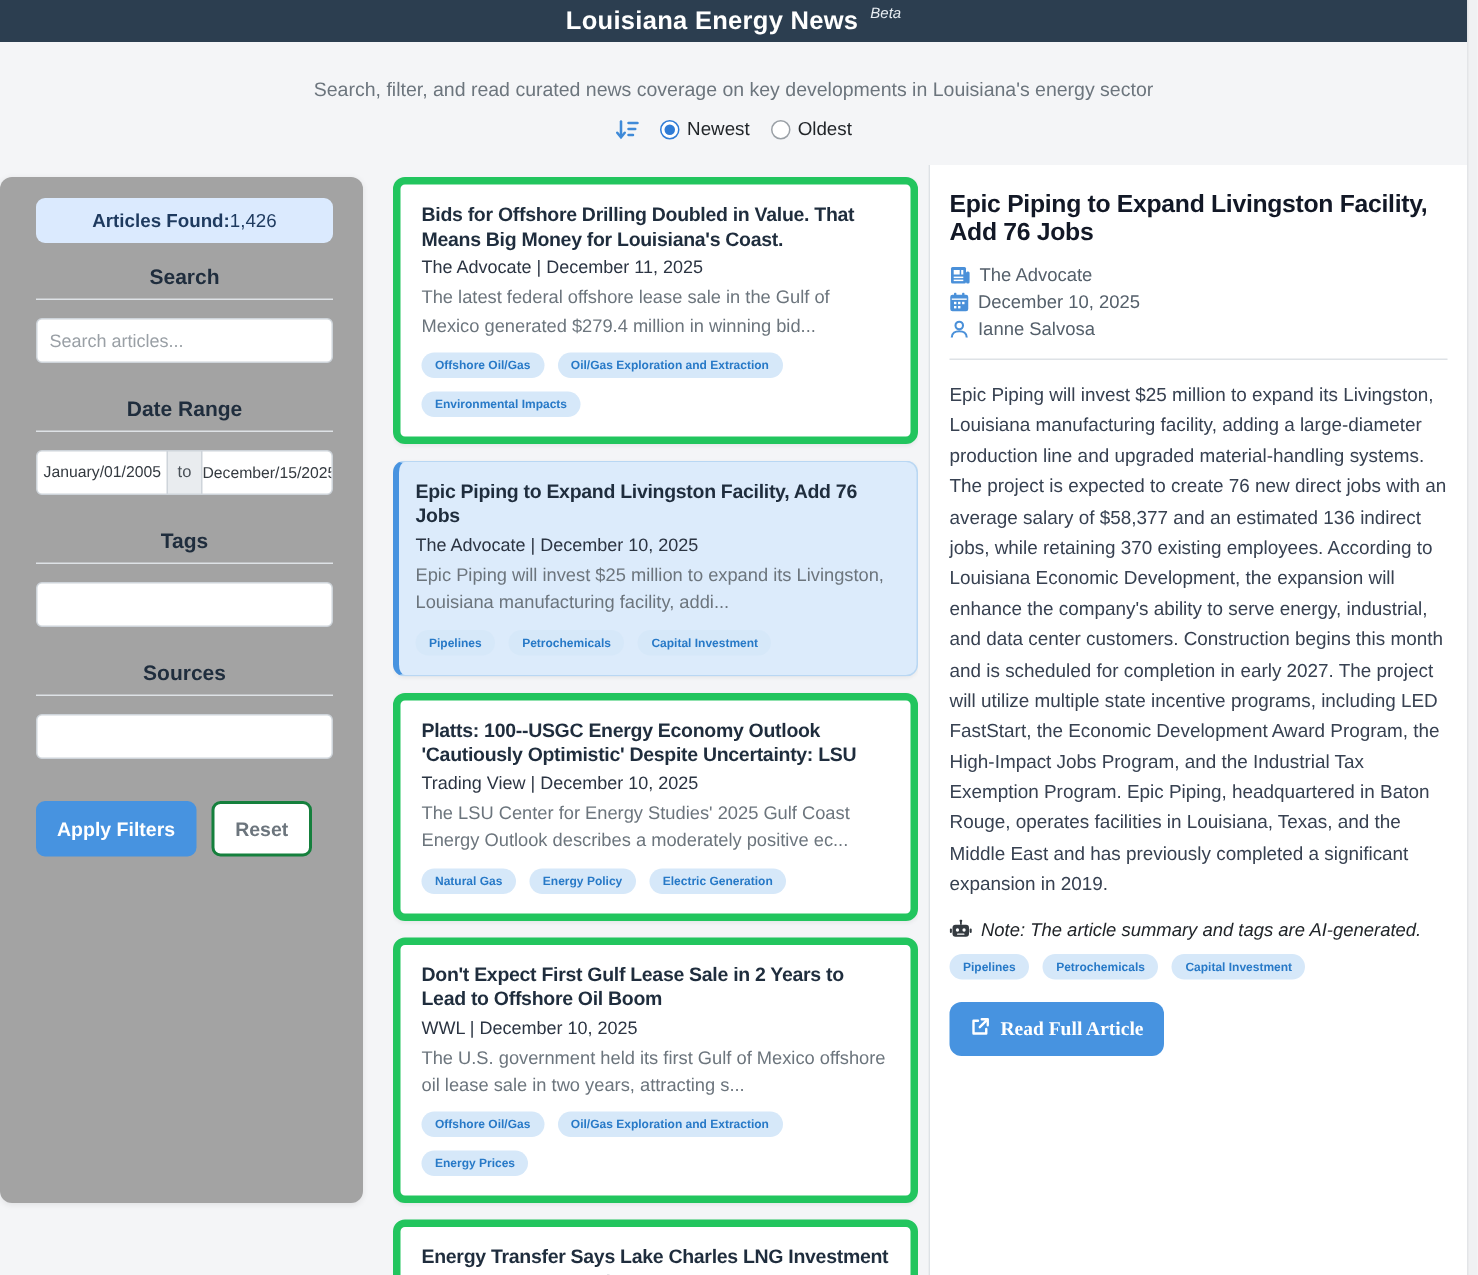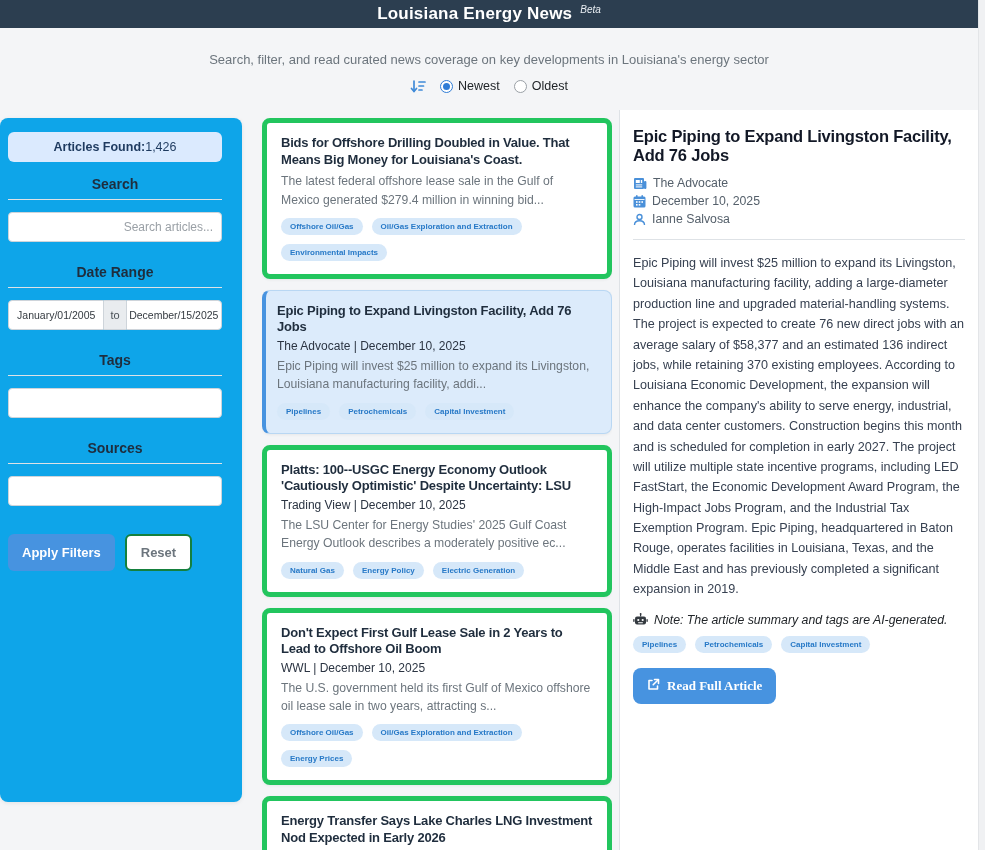--- a/index.html
+++ b/index.html
@@ -37,35 +37,34 @@
     display:flex;align-items:center;justify-content:center;gap:14px;
     font-size:12.5px;color:#212529;
   }
   .radio-opt{display:flex;align-items:center;gap:5px;cursor:pointer;}
   .radio{width:13px;height:13px;border-radius:50%;border:1.5px solid #9aa0a6;background:#fff;position:relative;display:inline-block;}
   .radio.checked{border-color:#2f7cd6;}
   .radio.checked::after{content:"";position:absolute;inset:2px;border-radius:50%;background:#2f7cd6;}
   
   .sidebar{
     position:absolute;left:0;top:118px;width:242px;height:684px;
-    background:#0ea5e9;border-radius:8px;box-shadow:0 1px 4px rgba(0,0,0,.08);
-    padding:14px 20px 0 8px;
+    background:#a3a3a3;border-radius:8px;box-shadow:0 1px 4px rgba(0,0,0,.08);
+    padding:14px 20px 0 24px;
   }
   .found-badge{
     background:var(--badge-bg);border-radius:6px;padding:8px 6px;
     text-align:center;font-size:12.5px;color:#1e3a5f;margin-bottom:14px;
   }
   .found-badge b{font-weight:bold;}
   .filter-label{font-size:14px;font-weight:bold;color:#1f2d3d;margin-top:12px;text-align:center;}
   .rule{border:none;border-top:1px solid #dee2e6;margin:7px 0 12px 0;}
   .text-input{
     width:100%;height:30px;border:1px solid #ced4da;border-radius:4px;
     padding:0 8px;font-size:12px;color:#343a40;background:#fff;
     font-family:"Liberation Sans",sans-serif;
-    text-align:right;
   }
   .text-input::placeholder{color:#9aa0a6;}
   .date-group{display:flex;width:100%;}
   .date-input{
     flex:1;height:30px;border:1px solid #ced4da;font-size:10.5px;text-align:center;
     color:#343a40;background:#fff;min-width:0;font-family:"Liberation Sans",sans-serif;
   }
   .date-input.from{border-radius:4px 0 0 4px;}
   .date-input.to{border-radius:0 4px 4px 0;}
   .date-sep{
@@ -190,20 +189,21 @@
   <div class="btn-row">
     <button class="btn-primary">Apply Filters</button>
     <button class="btn-ghost">Reset</button>
   </div>
 </aside>
 
 <main class="list">
 
   <article class="card">
     <h3 class="card-title">Bids for Offshore Drilling Doubled in Value. That Means Big Money for Louisiana's Coast.</h3>
+    <div class="card-meta">The Advocate | December 11, 2025</div>
     <p class="card-excerpt">The latest federal offshore lease sale in the Gulf of Mexico generated $279.4 million in winning bid...</p>
     <div class="tag-row">
       <span class="tag">Offshore Oil/Gas</span>
       <span class="tag">Oil/Gas Exploration and Extraction</span>
       <span class="tag">Environmental Impacts</span>
     </div>
   </article>
 
   <article class="card selected">
     <h3 class="card-title">Epic Piping to Expand Livingston Facility, Add 76 Jobs</h3>

